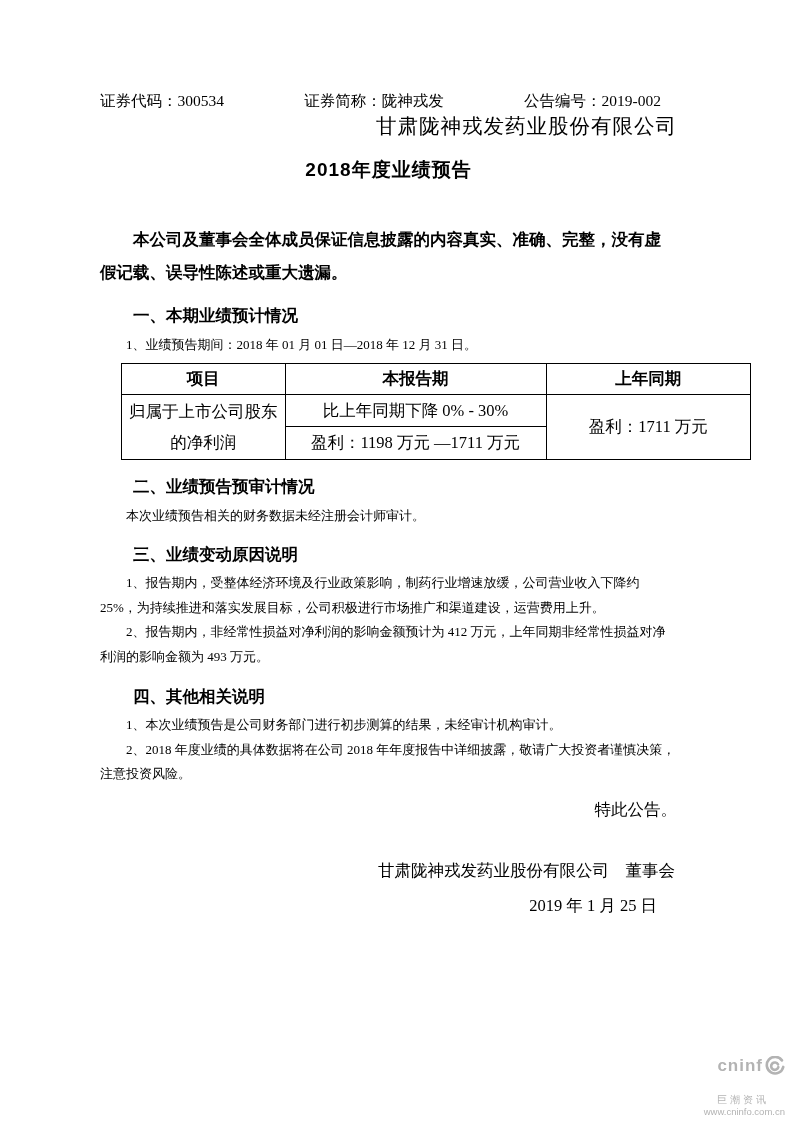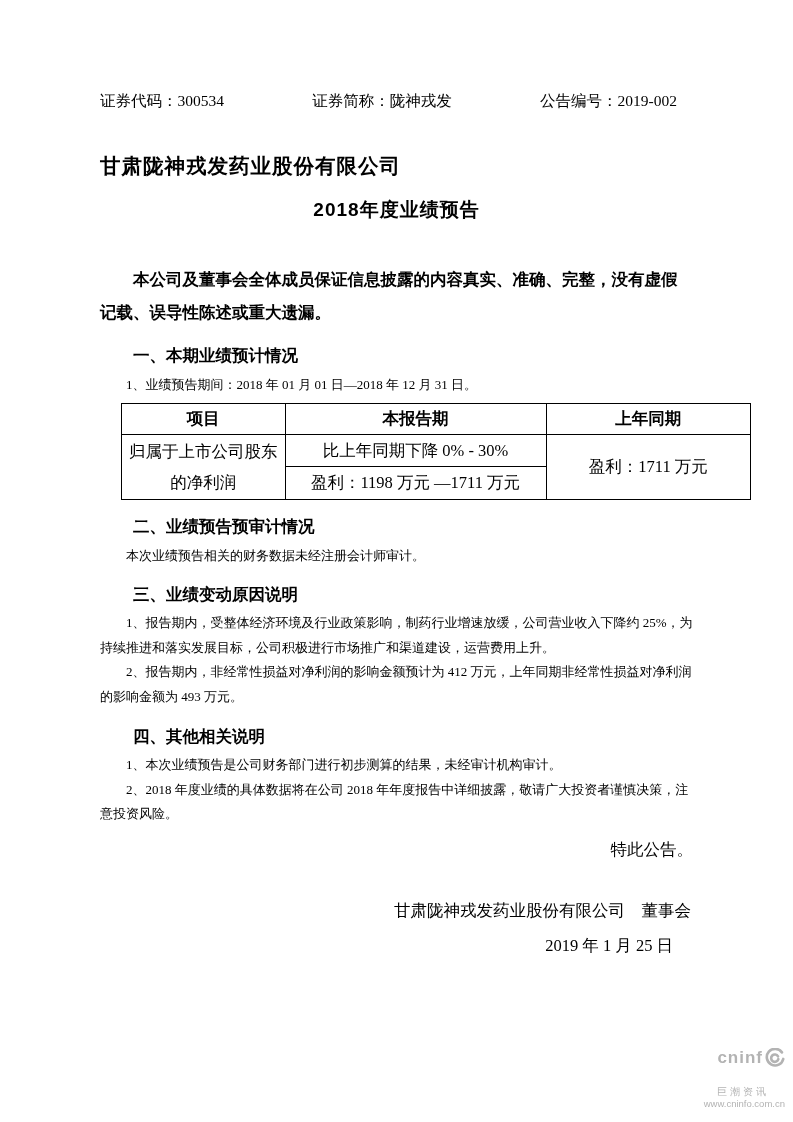--- a/index.html
+++ b/index.html
@@ -1,29 +1,29 @@
 <!DOCTYPE html>
 <html><head>
 <meta charset="utf-8">
 <style>
   html,body{margin:0;padding:0;background:#e9e9e9;}
   .page{
     width:793px;height:1122px;background:#ffffff;position:relative;
     font-family:"Liberation Serif","DejaVu Serif",serif;color:#000;
     margin:0 auto;overflow:hidden;box-sizing:border-box;
   }
-  .content{position:absolute;left:100px;right:100px;top:90px;}
+  .content{position:absolute;left:100px;right:116px;top:90px;}
   p,h1,h2,h3{margin:0;padding:0;font-weight:normal;}
 
   .doc-header{
     display:flex;justify-content:space-between;
     font-size:15.5px;line-height:1.4;padding-right:16px;
   }
   .title-company{
-    margin-top:40px;text-align:left;font-size:20.5px;font-weight:bold;
+    text-align:right;font-size:20.5px;font-weight:normal;
     font-family:"Liberation Sans","DejaVu Sans",sans-serif;letter-spacing:1px;
   }
   .title-report{
     margin-top:17px;text-align:center;font-size:19px;font-weight:bold;
     font-family:"Liberation Sans","DejaVu Sans",sans-serif;letter-spacing:1px;
   }
   .disclaimer{
     margin-top:40px;font-weight:bold;font-size:16.5px;line-height:2;
     text-indent:2em;font-family:"Liberation Sans","DejaVu Sans",sans-serif;
   }
@@ -50,21 +50,21 @@
   }
   table.forecast td{height:31px;line-height:1.9;}
   col.c1{width:26%;}col.c2{width:41.5%;}col.c3{width:32.5%;}
 
   .closing-notice{margin-top:6px;font-size:16.5px;line-height:2;text-indent:2em;text-align:right;}
   .signature-block{margin-top:28px;text-align:right;font-size:16.5px;line-height:2.1;}
   .signature-line{padding-right:2px;}
   .date-line{padding-right:20px;}
 
   .footer-logo{
-    position:absolute;right:8px;bottom:12px;text-align:right;color:#b3b3b3;
+    position:absolute;right:8px;bottom:4px;text-align:right;color:#b3b3b3;
     font-family:"Liberation Sans","DejaVu Sans",sans-serif;line-height:1.15;
   }
   .brand-row{display:flex;align-items:center;justify-content:flex-end;}
   .brand-text{font-size:17px;font-weight:bold;letter-spacing:1px;}
   .brand-cn{font-size:10px;letter-spacing:3px;margin-top:17px;padding-right:16px;}
   .brand-url{font-size:9.5px;margin-top:2px;}
 </style>
 </head>
 <body>
 

